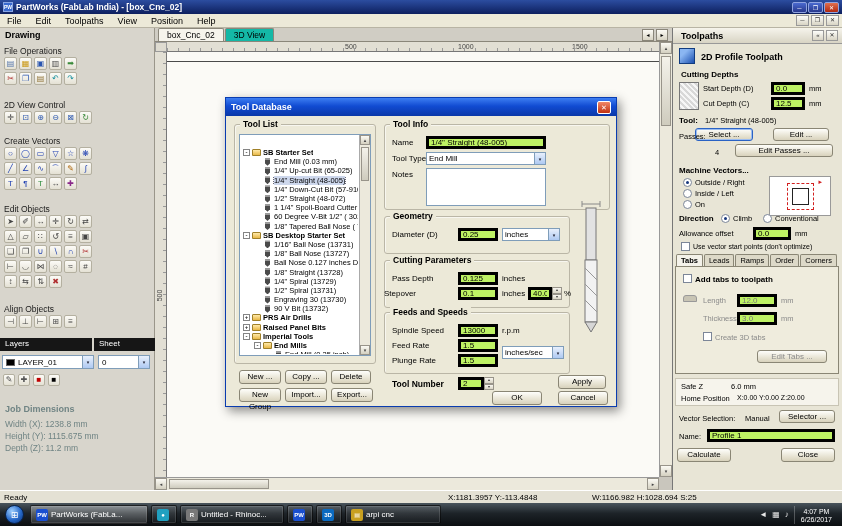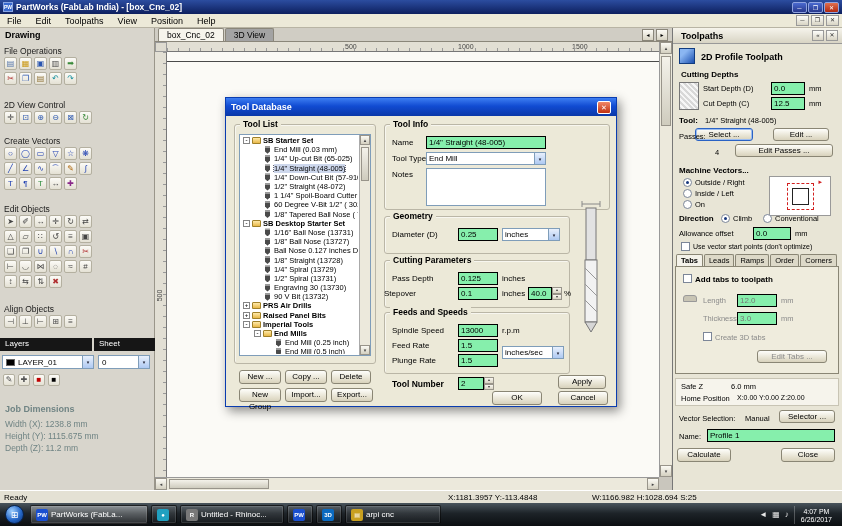--- a/index.html
+++ b/index.html
@@ -51,21 +51,21 @@
   .jobdims .jd-title { font-weight:bold; font-size:9px; margin-bottom:4px; }
   .jobdims .jd-line { font-size:8.5px; line-height:12px; }
 
   
   #doc-area { position:absolute; left:155px; top:28px; width:517px; height:462px; background:#c9c6bd; }
   .tabbar { position:absolute; top:0; left:0; width:517px; height:14px; background:#d0cdc4;
     border-bottom:1px solid #8a867a; display:flex; align-items:flex-end; padding-left:3px; }
   .doc-tab { height:13px; padding:1px 8px; font-size:8.5px; border:1px solid #8a867a; border-bottom:none;
     background:#e3e0d2; margin-right:1px; border-radius:2px 2px 0 0; white-space:nowrap; }
   .doc-tab.active { background:#f6f4ec; }
-  .doc-tab.accent { background:#a3a3a3; }
+  .doc-tab.accent { background:#14b8a6; }
   .tab-scroll { position:absolute; top:1px; width:12px; height:12px; border:1px solid #8a867a;
     background:linear-gradient(#fbfaf4,#d8d4c4); font-size:6px; text-align:center; line-height:11px; }
   .ruler-corner { position:absolute; left:0; top:14px; width:12px; height:10px; background:#dedbd0; border:1px solid #999; }
   .h-ruler { position:absolute; left:12px; top:14px; width:492px; height:10px; background:#e2dfd4;
     border-bottom:1px solid #777; }
   .h-ruler::after { content:""; position:absolute; left:0; bottom:0; width:100%; height:3px;
     background:repeating-linear-gradient(to right,#999 0 1px,transparent 1px 11px); }
   .rlabel { position:absolute; top:1px; font-size:7px; color:#444; }
   .v-ruler { position:absolute; left:0; top:24px; width:12px; height:425px; background:#e2dfd4;
     border-right:1px solid #777; }
@@ -83,21 +83,21 @@
   
   #dialog { position:absolute; left:225px; top:97px; width:392px; height:310px; background:#ece9d8;
     border:1px solid #0a3cb0; box-shadow:3px 4px 10px rgba(0,0,0,.45); z-index:5; }
   .dlg-titlebar { height:18px; background:linear-gradient(#3d7ef2,#114bd2 45%,#0a38a8); color:#fff;
     font-weight:bold; font-size:9px; display:flex; align-items:center; padding:0 5px; }
   .dlg-close { margin-left:auto; width:14px; height:13px; background:linear-gradient(#f08868,#c03010);
     border:1px solid #fff; border-radius:2px; color:#fff; font-size:7px; line-height:11px; text-align:center; }
   .groupbox { position:absolute; border:1px solid #bab6a6; border-radius:3px; box-shadow:inset 1px 1px 0 rgba(255,255,255,.6); }
   .grouplabel { position:absolute; font-size:8.5px; font-weight:bold; background:#ece9d8; padding:0 3px; white-space:nowrap; }
   .fld { position:absolute; font-size:8px; white-space:nowrap; }
-  .txt { position:absolute; background:#86efac; border:1px solid #000000; font-size:8px; padding:0 2px;
+  .txt { position:absolute; background:#bef264; border:3px solid #000000; font-size:8px; padding:0 2px;
     height:13px; font-family:inherit; }
   .ta { position:absolute; background:#fff; border:1px solid #7f9db9; resize:none; font-family:inherit; }
   .sel { position:absolute; height:13px; background:#fff; border:1px solid #7f9db9; display:flex;
     align-items:center; font-size:8px; padding-left:2px; overflow:hidden; }
   .sel .arrow { margin-left:auto; width:11px; align-self:stretch; background:linear-gradient(#e8f0fc,#aec9f2);
     border-left:1px solid #7f9db9; font-size:5px; display:flex; align-items:center; justify-content:center; color:#223; }
   .spin { position:absolute; width:10px; height:13px; display:flex; flex-direction:column; }
   .spin span { flex:1; border:1px solid #98948a; background:linear-gradient(#f8f6f0,#d8d4c4);
     font-size:4px; line-height:4px; text-align:center; color:#333; }
   .btn { position:absolute; height:14px; background:linear-gradient(#fefefb,#e8e4d4 60%,#d8d2bc);
@@ -570,21 +570,21 @@
 <div id="dialog">
   <div class="dlg-titlebar">
     <span>Tool Database</span>
     <span class="dlg-close">✕</span>
   </div>
 
   <div class="groupbox" style="left:8px; top:26px; width:142px; height:240px;"></div>
   <span class="grouplabel" style="left:14px; top:21px;">Tool List</span>
   <div id="tool-list-box">
     <div class="tree">
-  <div class="tree-row bold" style="padding-left: 2px;">
+  <div class="tree-row bold" style="padding-left: 2px; margin-top: 12px;">
     <span class="expander">-</span>
     <span class="tree-ico ico-folder"></span>
     <span class="tlabel">SB Starter Set</span>
   </div>
 
   <div class="tree-row" style="padding-left: 13px;">
     <span class="expander"></span>
     <span class="tree-ico ico-bit"></span>
     <span class="tlabel">End Mill (0.03 mm)</span>
   </div>

